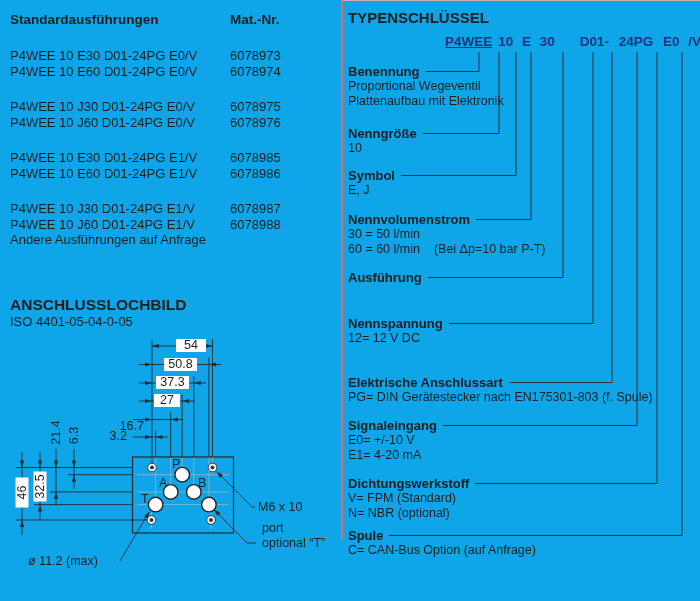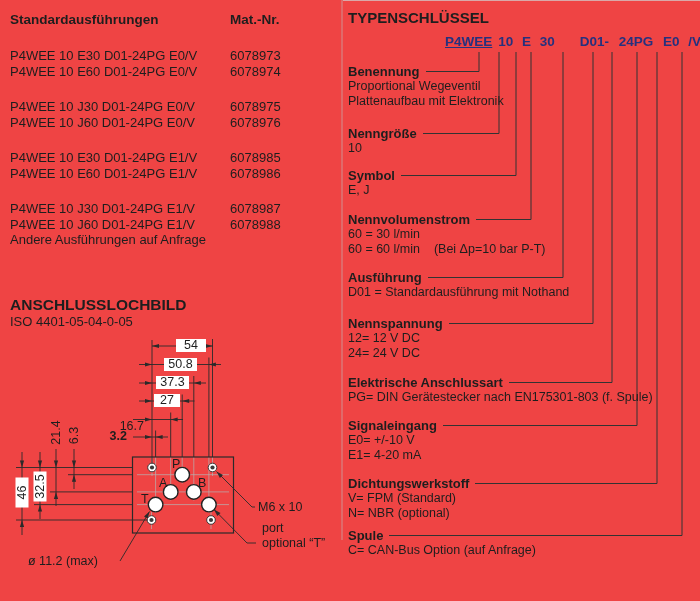--- a/index.html
+++ b/index.html
@@ -1,17 +1,17 @@
 <!DOCTYPE html>
 <html><head>
 <meta charset="utf-8">
 <style>
   html,body { margin:0; padding:0; background:#fff; }
   .page {
-    position:relative; width:700px; height:601px; background:#ef4444;
+    position:relative; width:700px; height:601px; background:#0ea5e9;
     font-family:"Liberation Sans", sans-serif; color:#1e1e1e; overflow:hidden;
   }
   .page * { box-sizing:border-box; }
 
   
   .std { position:absolute; left:10px; top:12px; width:315px; font-size:13px; }
   .std-header { display:flex; font-weight:bold; font-size:13.5px; line-height:16px; margin-bottom:4px; }
   .col-code { width:220px; }
   .std-group { margin-top:20px; }
   .std-group:first-of-type { margin-top:0; }
@@ -246,21 +246,21 @@
   </div>
 
   <div class="ansch-title">ANSCHLUSSLOCHBILD</div>
   <div class="ansch-iso">ISO 4401-05-04-0-05</div>
 
   <span class="dlabel" style="left:176px;top:339px;width:30px;">54</span>
   <span class="dlabel" style="left:164px;top:358px;width:33px;">50.8</span>
   <span class="dlabel" style="left:156px;top:376px;width:33px;">37.3</span>
   <span class="dlabel" style="left:154px;top:394px;width:26px;">27</span>
   <span class="dlabel right nobg" style="left:111px;top:412px;width:34px;margin-top:8px;">16.7</span>
-  <span class="dlabel right nobg" style="left:100px;top:430px;width:28px;font-weight:bold;">3.2</span>
+  <span class="dlabel right nobg" style="left:100px;top:430px;width:28px;">3.2</span>
   <span class="dlabel rot nobg" style="left:41px;top:426px;">21.4</span>
   <span class="dlabel rot nobg" style="left:59px;top:429px;">6.3</span>
   <span class="dlabel rot" style="left:7px;top:486px;">46</span>
   <span class="dlabel rot" style="left:25px;top:480px;">32.5</span>
 
   <span class="portletter" style="left:172px;top:458px;">P</span>
   <span class="portletter" style="left:159px;top:477px;">A</span>
   <span class="portletter" style="left:198px;top:477px;">B</span>
   <span class="portletter" style="left:141px;top:493px;">T</span>
 
@@ -312,46 +312,42 @@
         <div>E, J</div>
       </div>
   </div>
 
   <div class="section sec3">
     <div class="sec-head">
         <span>Nennvolumenstrom</span>
         <span class="hline"></span>
       </div>
     <div class="sec-body">
-      <div>60 = 30 l/min</div>
+      <div>30 = 50 l/min</div>
       <div class="noteline">
         <span>60 = 60 l/min</span>
         <span class="note">(Bei Δp=10 bar P-T)</span>
       </div>
     </div>
   </div>
 
   <div class="section sec4">
     <div class="sec-head">
         <span>Ausführung</span>
         <span class="hline"></span>
       </div>
-    <div class="sec-body">
-        <div>D01 = Standardausführung mit Nothand</div>
-      </div>
   </div>
 
   <div class="section sec5">
     <div class="sec-head">
         <span>Nennspannung</span>
         <span class="hline"></span>
       </div>
     <div class="sec-body">
       <div>12= 12 V DC</div>
-      <div>24= 24 V DC</div>
     </div>
   </div>
 
   <div class="section sec6">
     <div class="sec-head">
         <span>Elektrische Anschlussart</span>
         <span class="hline"></span>
       </div>
     <div class="sec-body">
         <div>PG= DIN Gerätestecker nach EN175301-803 (f. Spule)</div>

